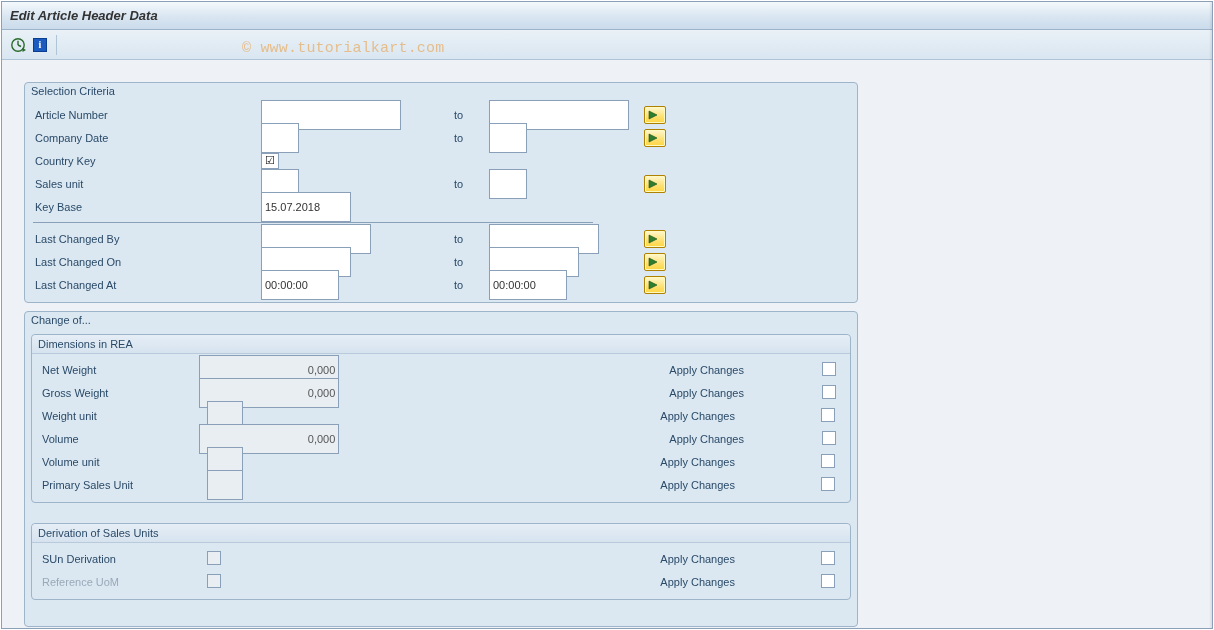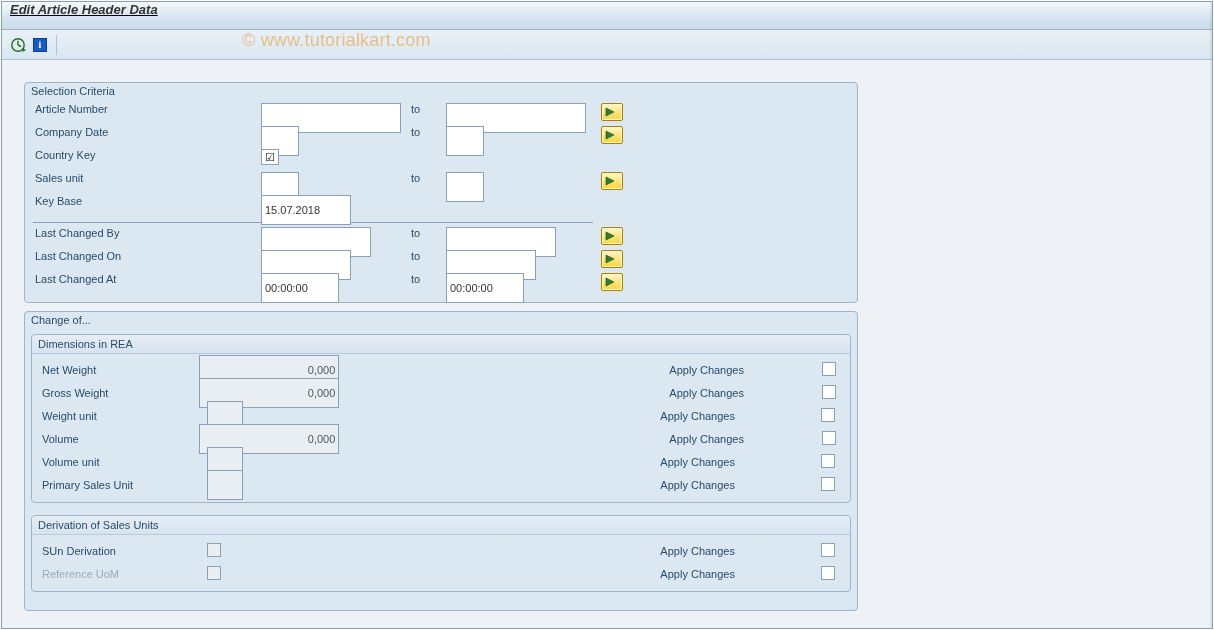--- a/index.html
+++ b/index.html
@@ -18,22 +18,22 @@
       margin: 1px;
       background: #eef2f6;
       position: relative;
       overflow: hidden;
     }
     .title-bar {
       background: linear-gradient(#f5f9fc, #dbe7f2 50%, #cadbeb);
       border-bottom: 1px solid #9db4c9;
       height: 28px;
       display: flex;
+      align-items: center;
       padding: 0 8px;
-      text-decoration: underline;
     }
     .title-bar .title {
       font-size: 13px;
       font-weight: bold;
       font-style: italic;
       color: #333;
     }
     .toolbar {
       background: linear-gradient(#eaf1f7, #d9e6f1);
       height: 30px;
@@ -64,24 +64,24 @@
       color: #fff;
       font-weight: bold;
       font-size: 10px;
       font-family: Georgia, serif;
     }
     .tb-sep {
       width: 1px; height: 20px; background: #b0c4d8; margin: 0 4px;
     }
     .watermark {
       position: absolute;
-      top: 28px; left: 240px;
-      font-size: 18px;
+      top: 38px; left: 240px;
+      font-size: 15px;
       color: #e6b980;
-      font-family: Liberation Sans, sans-serif;
+      font-family: Liberation Mono, monospace;
       letter-spacing: 0.2px;
       z-index: 5;
       opacity: 0.9;
       pointer-events: none;
     }
     .content {
       padding: 22px;
       position: relative;
     }
     .groupbox {
@@ -97,30 +97,30 @@
       padding: 2px 6px 4px 6px;
     }
     .groupbox-body {
       padding: 2px 6px 6px 6px;
     }
     .sel-criteria {
       width: 834px;
     }
     .row {
       display: flex;
-      align-items: flex-start;
+      align-items: center;
       height: 23px;
     }
     .lbl {
       width: 230px;
       padding-left: 4px;
       color: #2a4a68;
     }
     .fld-from { width: 150px; }
-    .to-lbl { width: 35px; text-align: left; color: #2a4a68; }
+    .to-lbl { width: 35px; text-align: left; color: #2a4a68; margin-left: 43px; }
     .fld-to { width: 150px; }
     .btn-cell { width: 40px; display: flex; justify-content: flex-start; padding-left: 5px; }
     input.text {
       border: 1px solid #8aa0b8;
       background: #fff;
       height: 30px;
       padding: 0 3px;
       font-size: 11px;
       color: #333;
     }
@@ -159,21 +159,21 @@
       width: 560px;
     }
     .change-of {
       width: 834px;
       padding-bottom: 6px;
     }
     .sub-group {
       border: 1px solid #9db4c9;
       border-radius: 4px;
       background: #dbe8f2;
-      margin: 4px 6px 12px 6px;
+      margin: 4px 6px 20px 6px;
     }
     .sub-group .groupbox-title {
       border-bottom: 1px solid #b8cadb;
       background: linear-gradient(#e6eef6, #d6e3ef);
       border-radius: 4px 4px 0 0;
       padding: 3px 6px;
     }
     .sub-body {
       padding: 4px 6px 6px 6px;
     }

